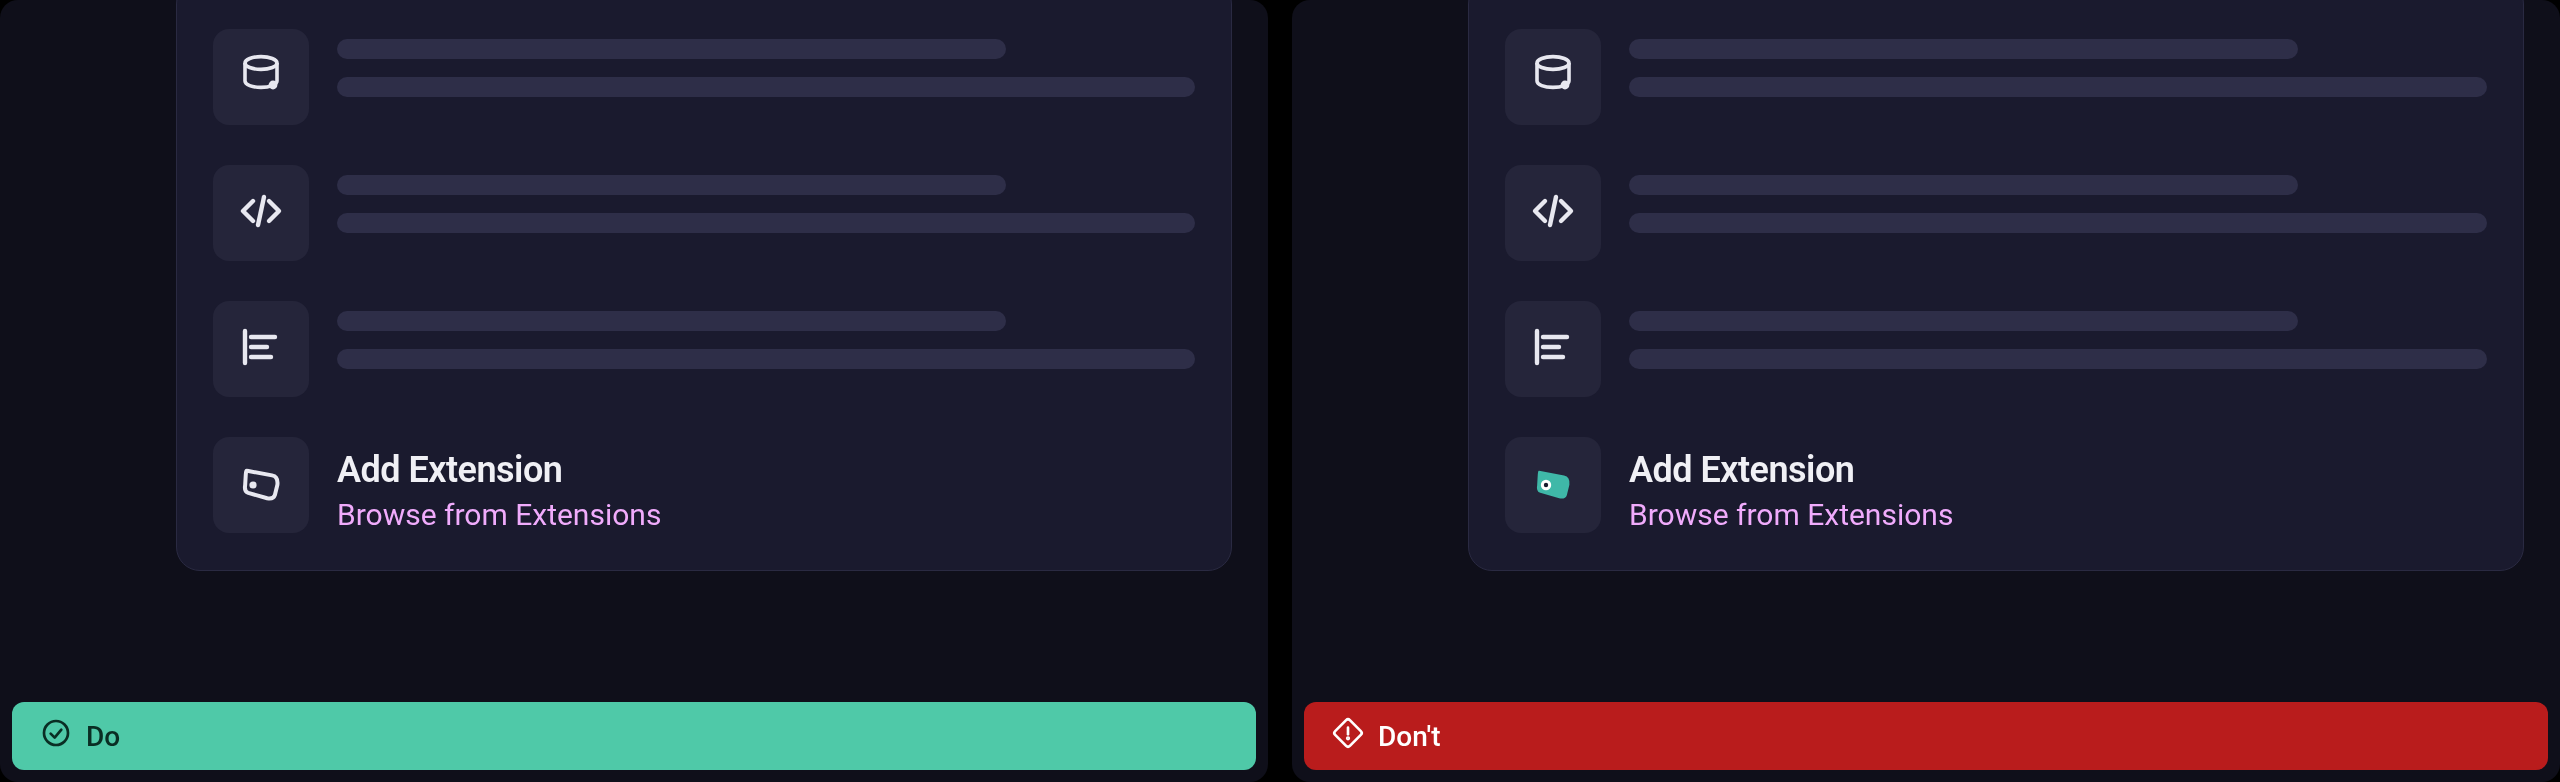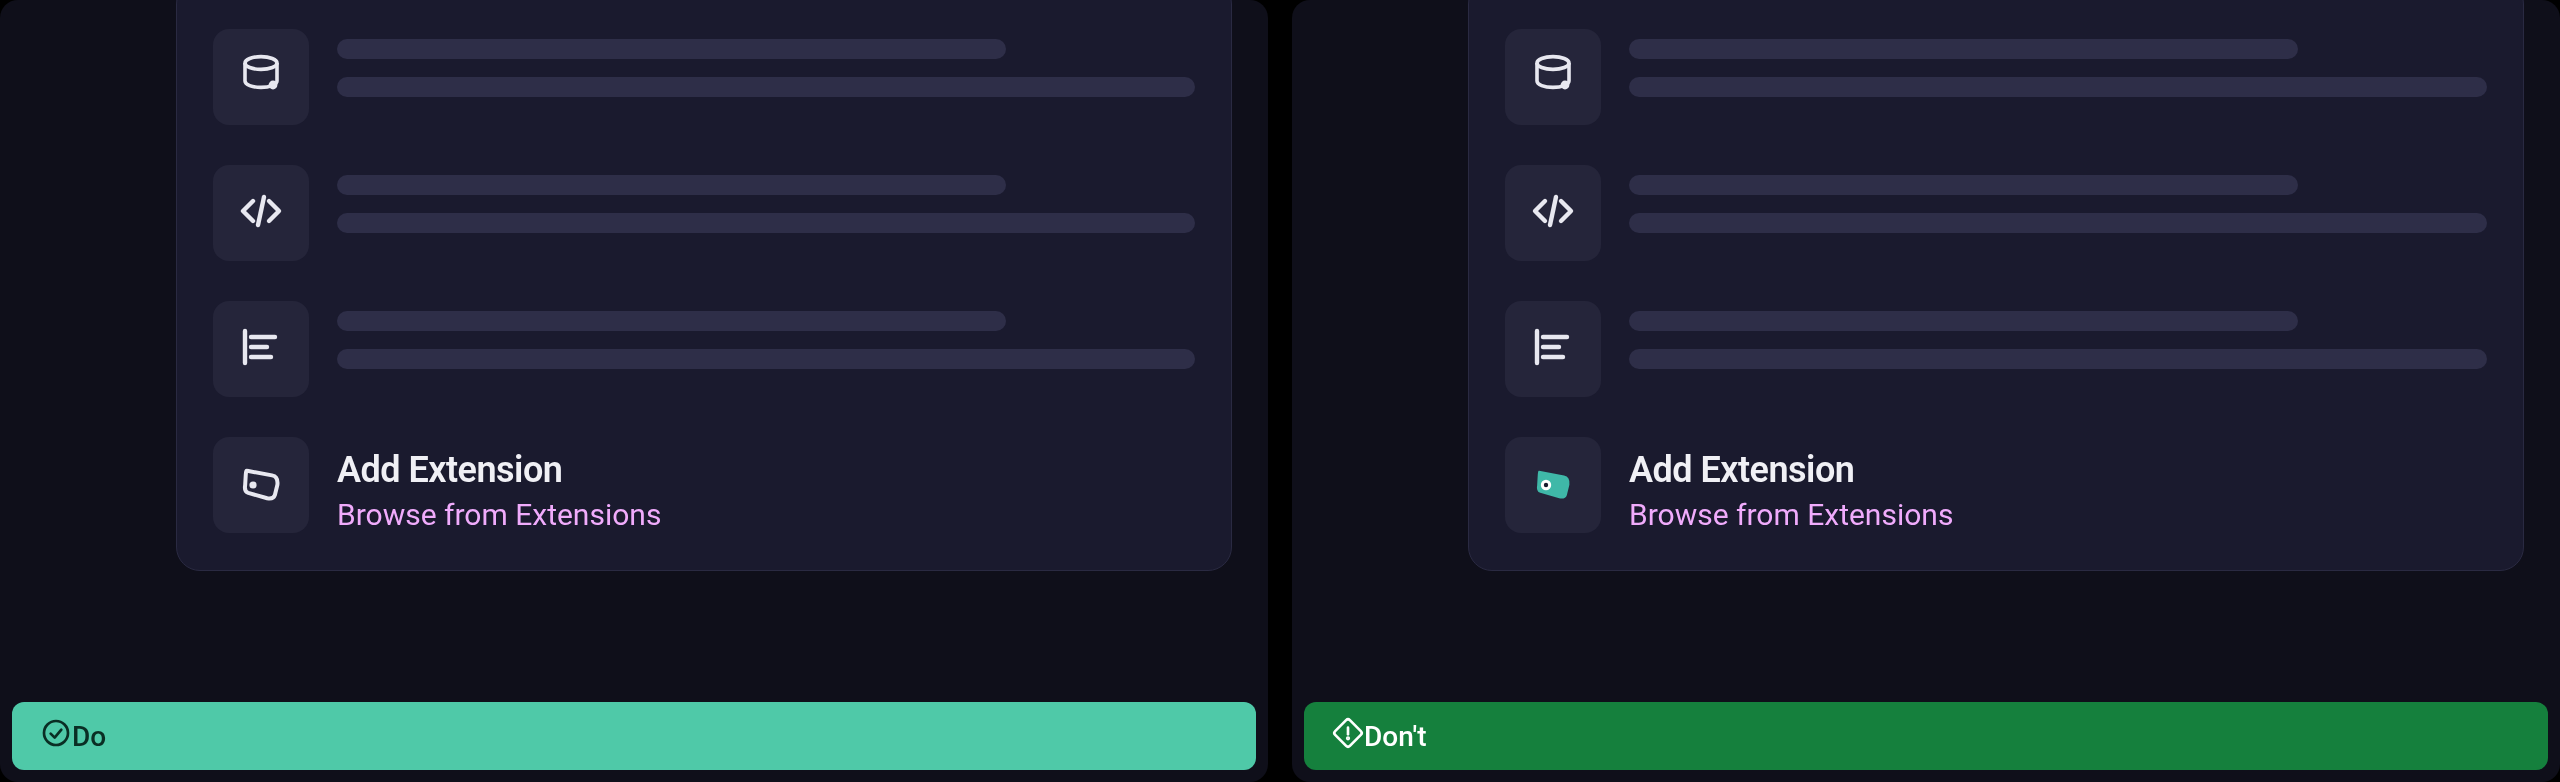--- a/index.html
+++ b/index.html
@@ -80,33 +80,33 @@
   }
   .real-sub {
     color: #f0abfc;
     font-size: 30px;
     font-weight: 400;
   }
   .status-bar {
     height: 68px;
     display: flex;
     align-items: center;
-    gap: 0;
+    gap: 14px;
     padding: 0 28px;
     font-size: 28px;
     font-weight: 500;
     border-radius: 12px;
     margin: 12px;
   }
   .status-bar.do {
     background: #4fc9a8;
     color: #0a2e24;
   }
   .status-bar.dont {
-    background: #15803d;
+    background: #b91c1c;
     color: #ffffff;
   }
   .status-bar svg { width: 32px; height: 32px; flex-shrink: 0; }
   .colored-logo-bg {
     fill: #3fb8a8;
   }
 </style>
 </head>
 <body>
 

